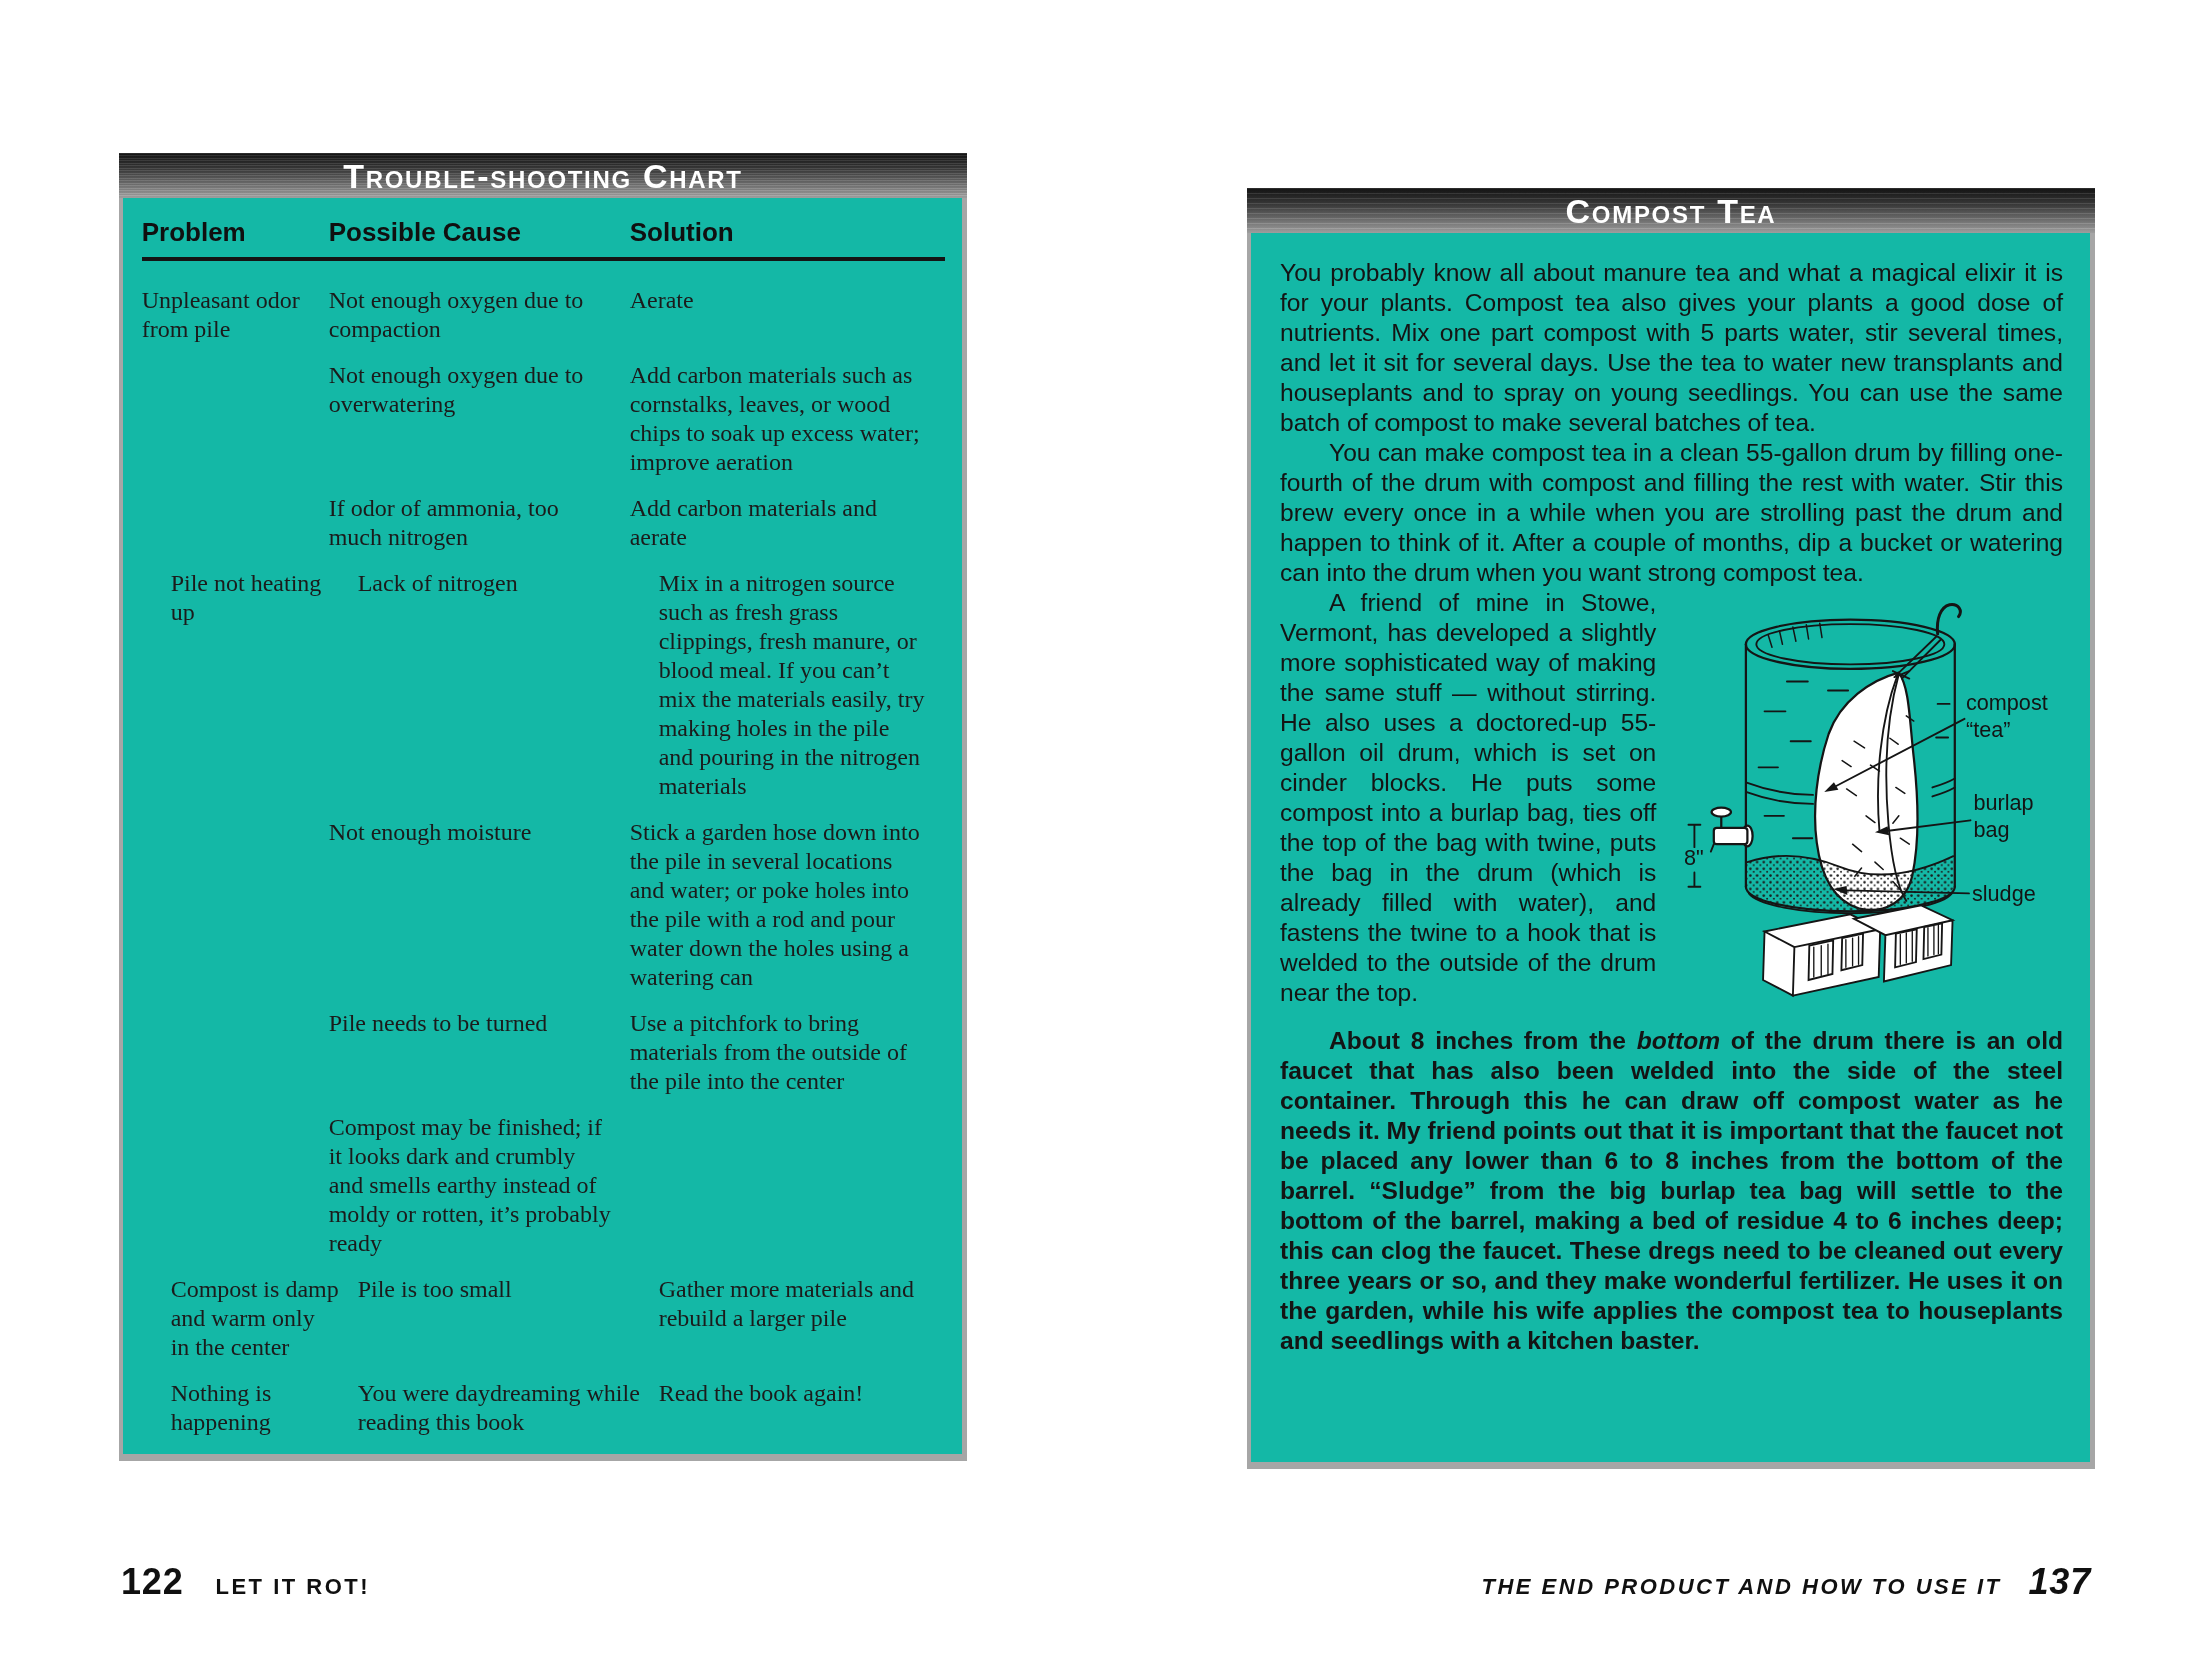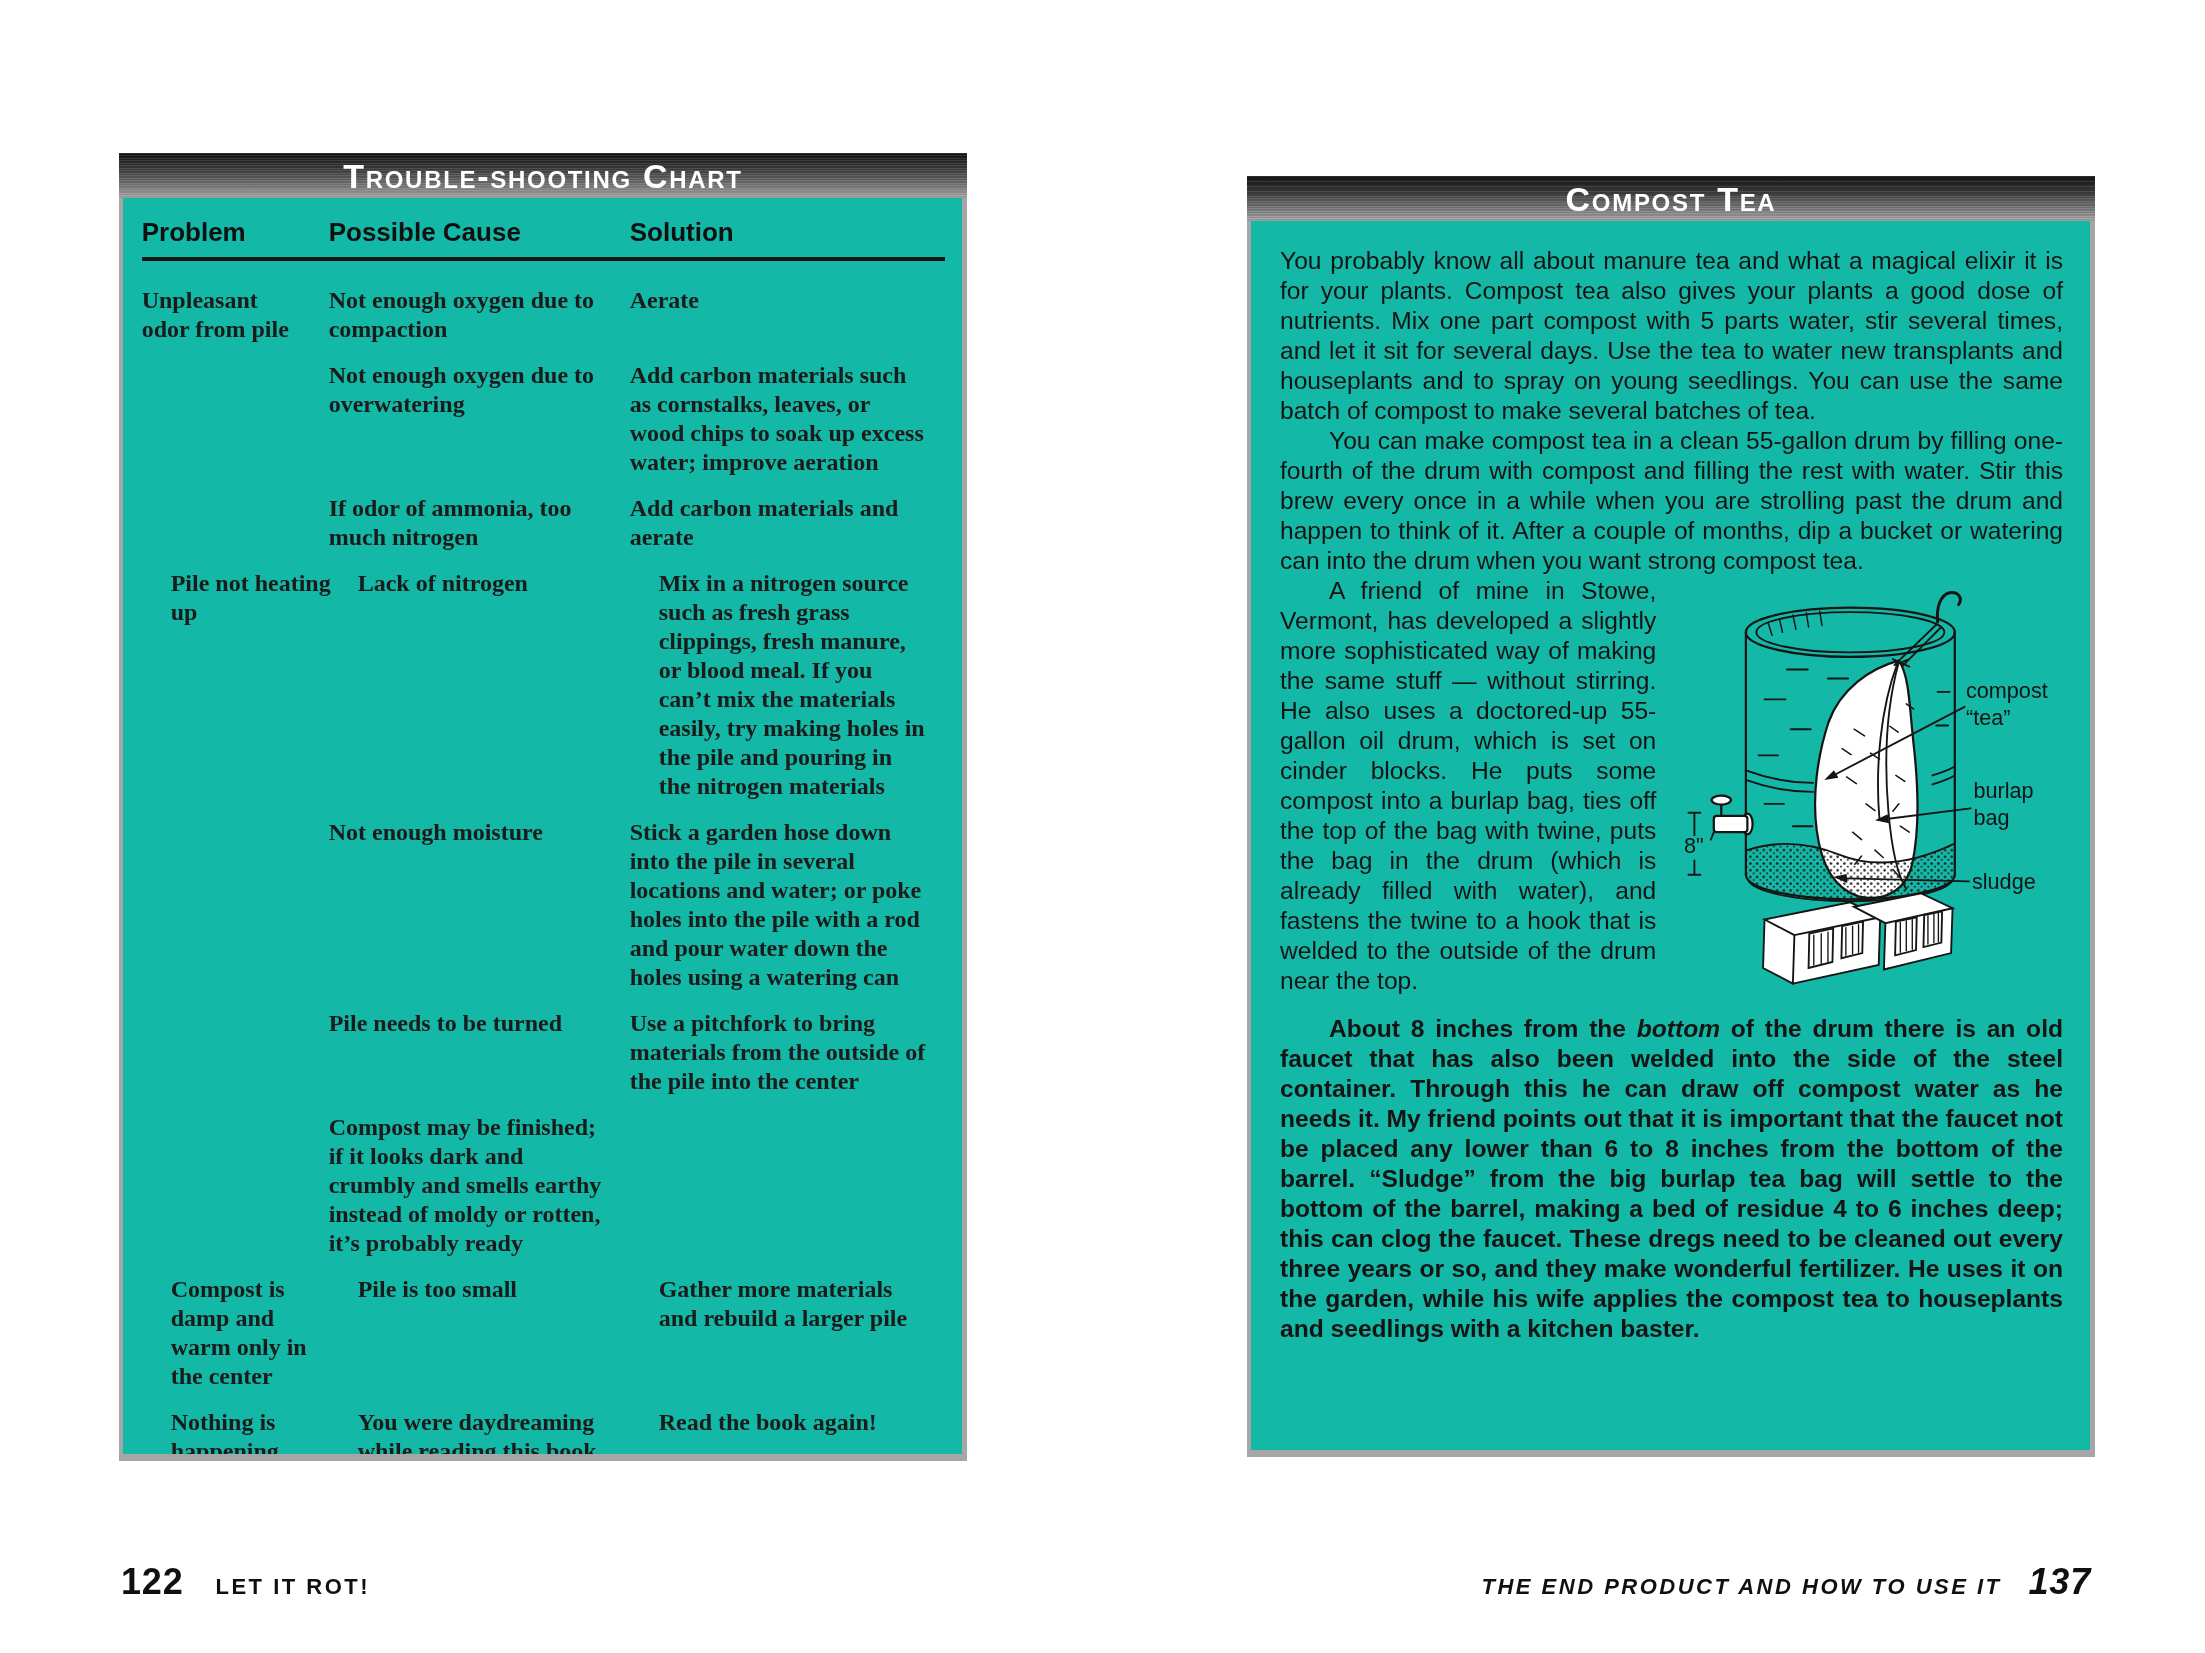--- a/index.html
+++ b/index.html
@@ -29,27 +29,27 @@
     overflow:hidden;box-sizing:border-box;
   }
   
   .left-box{left:119px;top:153px;width:848px;height:1308px;}
   .tbl{padding:18.7px 15.3px 15.3px 18.7px;font-family:"Liberation Serif","DejaVu Serif",serif;}
   .hdr-row,.entry{display:grid;grid-template-columns:187px 301px 1fr;}
   .hdr-row .h{
     font-family:"Liberation Sans",sans-serif;font-weight:700;font-size:26px;line-height:30.5px;color:#101010;
   }
   .rule{height:3.4px;background:#141414;margin:10.2px 1.7px 25.4px 0;}
-  .entry{margin-bottom:17px;font-weight:bold;}
+  .entry{margin-bottom:17px;}
   .entry.grp{margin-top:10.2px;margin-left:29px;}
   .entry .c{
     font-size:24px;line-height:29px;color:#1b1b1b;padding-right:18.7px;
   }
   
-  .right-box{left:1247px;top:176px;width:848px;height:1281px;}
+  .right-box{left:1247px;top:188px;width:848px;height:1281px;}
   .rp{padding:25.4px 27px 15.3px 29px;font-size:24.6px;line-height:30px;color:#141414;}
   .rp p{margin:0;text-align:justify;}
   .rp p.ind{text-indent:49px;}
   .rp p.clr{clear:both;font-weight:bold;}
   .fig{
     float:right;width:388px;height:429px;margin:3.4px 0 5.1px 18.7px;
   }
   .fig svg{display:block;width:388px;height:429px;}
   
   .footer{position:absolute;display:flex;align-items:baseline;}

